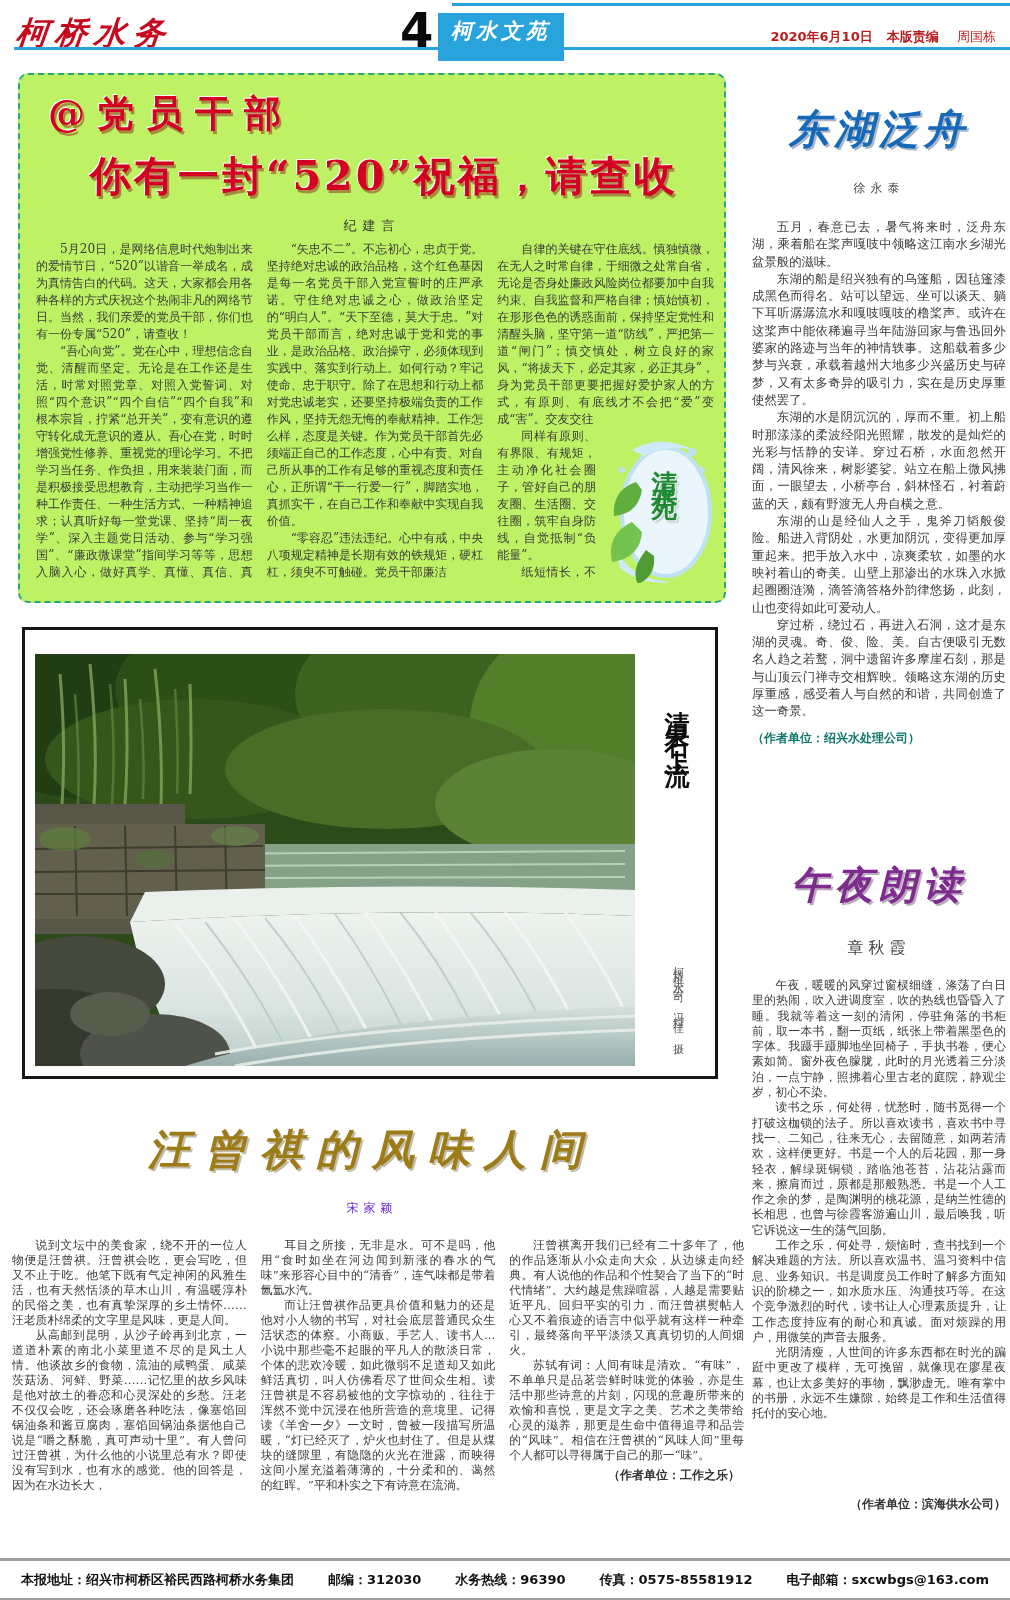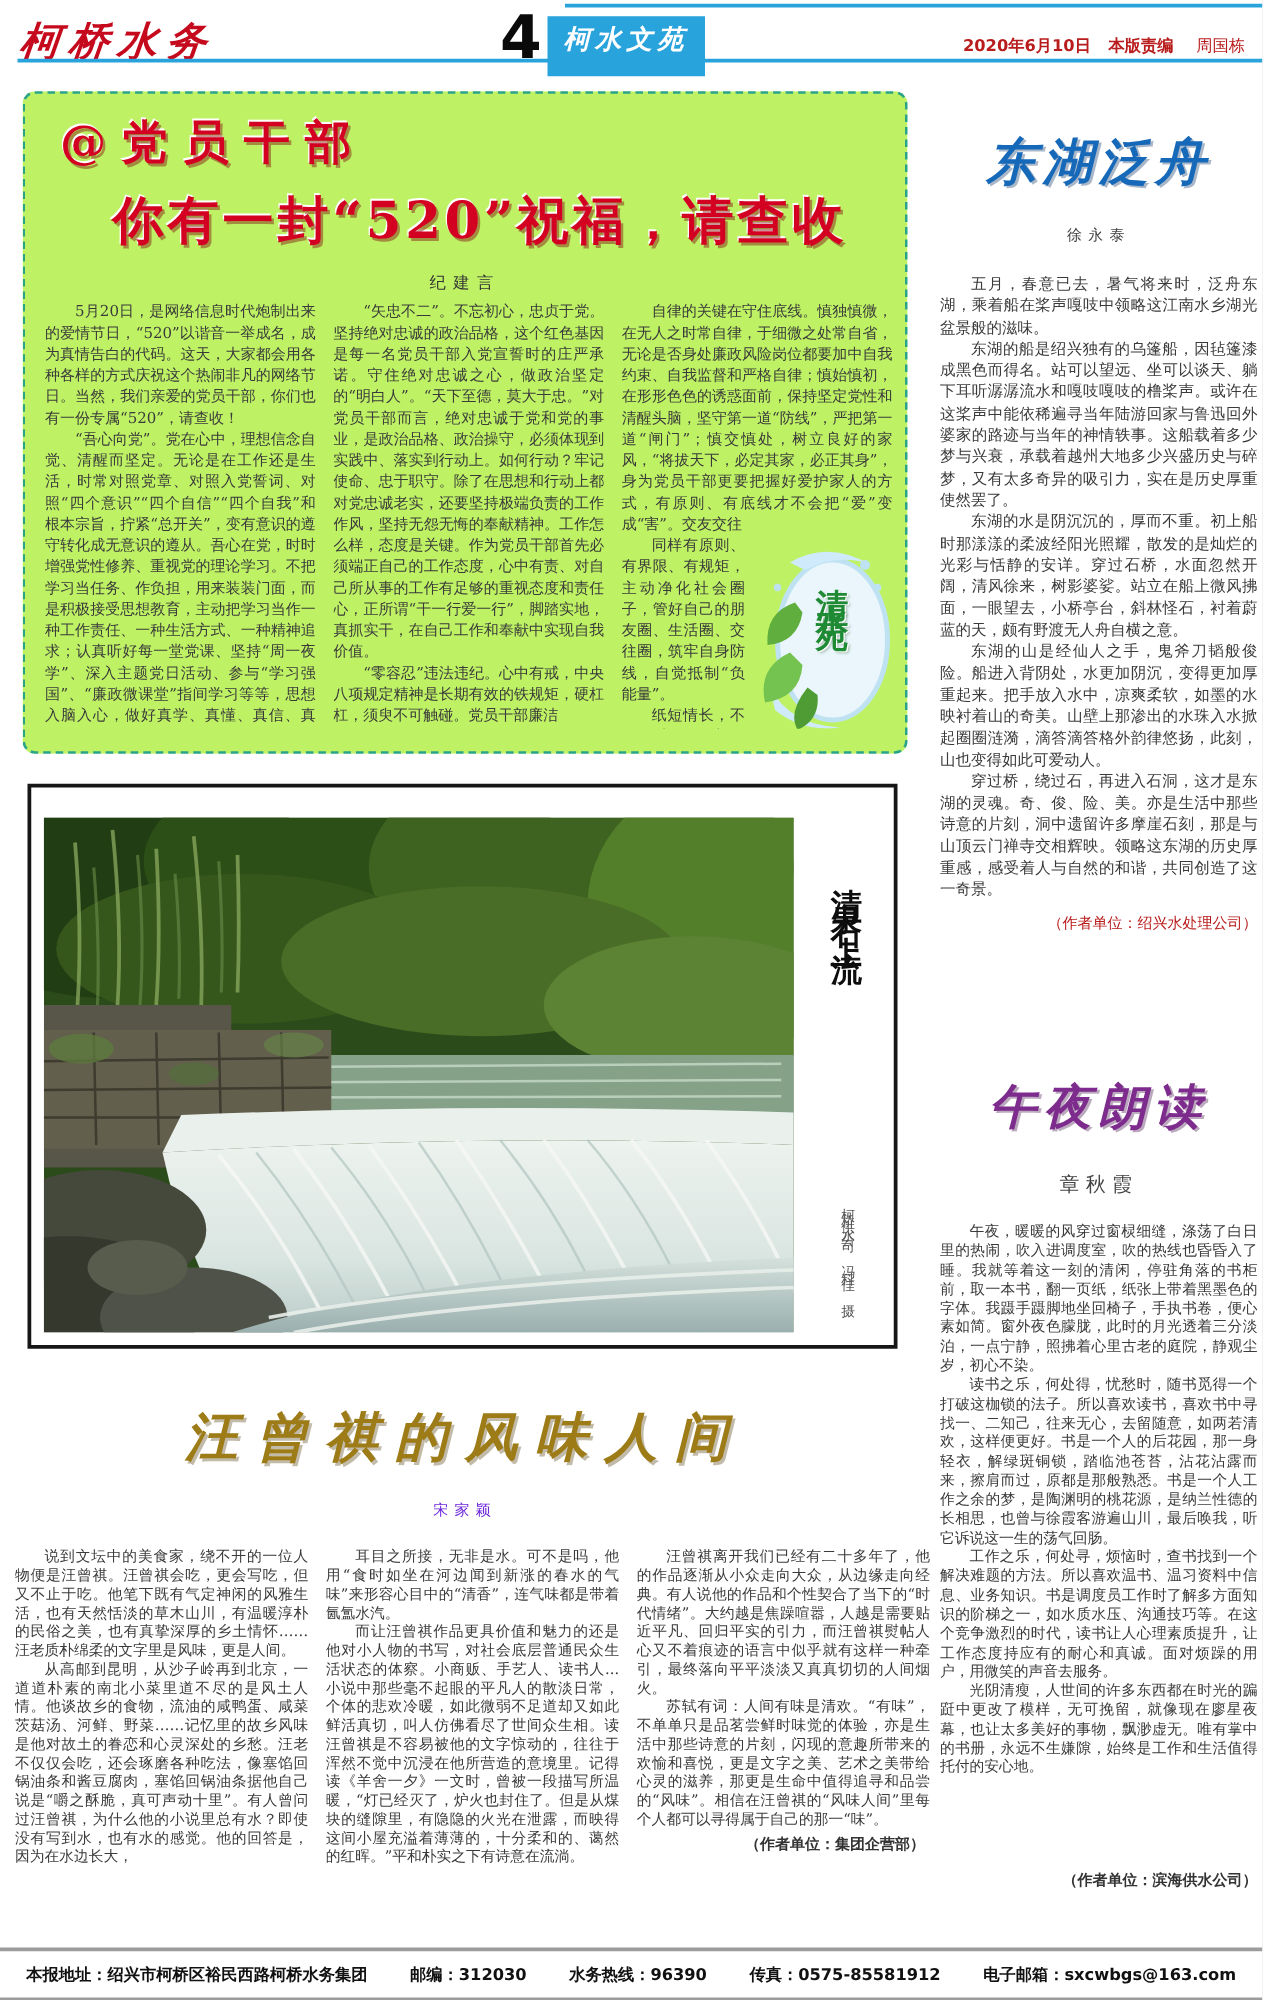--- a/index.html
+++ b/index.html
@@ -111,22 +111,22 @@
     font-size:40px; font-weight:900; font-style:italic; color:#1669b8; letter-spacing:5px;
     text-shadow:2px 2px 0 rgba(10,50,100,.35), -1px -1px 0 #fff;
     font-family:"DejaVu Serif",serif;
   }
   .dh-author { position:absolute; left:752px; top:180px; width:254px; text-align:center;
     font-size:12px; letter-spacing:5px; color:#444; }
   .dh-body {
     position:absolute; left:752px; top:218px; width:254px; height:508px; overflow:hidden;
   }
   .dh-body .para { font-size:12.4px; line-height:17.3px; }
-  .dh-attr { position:absolute; left:752px; top:730px; width:254px; text-align:right;
-    font-size:12px; font-weight:normal; color:#b91c1c; }
+  .dh-attr { position:absolute; left:752px; top:730px; width:254px; text-align:left;
+    font-size:12px; font-weight:bold; color:#0f766e; }
 
   .mn-title {
     position:absolute; left:752px; top:860px; width:254px; text-align:center;
     font-size:38px; font-weight:900; font-style:italic; color:#7d2b8c; letter-spacing:6px;
     text-shadow:2px 2px 0 rgba(60,10,70,.35), -1px -1px 0 #fff;
     font-family:"DejaVu Serif",serif;
   }
   .mn-author { position:absolute; left:752px; top:938px; width:254px; text-align:center;
     font-size:16px; letter-spacing:5px; color:#444; }
   .mn-body {
@@ -294,32 +294,32 @@
       <p class="para">说到文坛中的美食家，绕不开的一位人物便是汪曾祺。汪曾祺会吃，更会写吃，但又不止于吃。他笔下既有气定神闲的风雅生活，也有天然恬淡的草木山川，有温暖淳朴的民俗之美，也有真挚深厚的乡土情怀……汪老质朴绵柔的文字里是风味，更是人间。</p>
       <p class="para">从高邮到昆明，从沙子岭再到北京，一道道朴素的南北小菜里道不尽的是风土人情。他谈故乡的食物，流油的咸鸭蛋、咸菜茨菇汤、河鲜、野菜……记忆里的故乡风味是他对故土的眷恋和心灵深处的乡愁。汪老不仅仅会吃，还会琢磨各种吃法，像塞馅回锅油条和酱豆腐肉，塞馅回锅油条据他自己说是“嚼之酥脆，真可声动十里”。有人曾问过汪曾祺，为什么他的小说里总有水？即使没有写到水，也有水的感觉。他的回答是，因为在水边长大，</p>
     </div>
     <div class="col">
       <p class="para">耳目之所接，无非是水。可不是吗，他用“食时如坐在河边闻到新涨的春水的气味”来形容心目中的“清香”，连气味都是带着氤氲水汽。</p>
       <p class="para">而让汪曾祺作品更具价值和魅力的还是他对小人物的书写，对社会底层普通民众生活状态的体察。小商贩、手艺人、读书人...小说中那些毫不起眼的平凡人的散淡日常，个体的悲欢冷暖，如此微弱不足道却又如此鲜活真切，叫人仿佛看尽了世间众生相。读汪曾祺是不容易被他的文字惊动的，往往于浑然不觉中沉浸在他所营造的意境里。记得读《羊舍一夕》一文时，曾被一段描写所温暖，“灯已经灭了，炉火也封住了。但是从煤块的缝隙里，有隐隐的火光在泄露，而映得这间小屋充溢着薄薄的，十分柔和的、蔼然的红晖。”平和朴实之下有诗意在流淌。</p>
     </div>
     <div class="col">
       <p class="para">汪曾祺离开我们已经有二十多年了，他的作品逐渐从小众走向大众，从边缘走向经典。有人说他的作品和个性契合了当下的“时代情绪”。大约越是焦躁喧嚣，人越是需要贴近平凡、回归平实的引力，而汪曾祺熨帖人心又不着痕迹的语言中似乎就有这样一种牵引，最终落向平平淡淡又真真切切的人间烟火。</p>
       <p class="para">苏轼有词：人间有味是清欢。“有味”，不单单只是品茗尝鲜时味觉的体验，亦是生活中那些诗意的片刻，闪现的意趣所带来的欢愉和喜悦，更是文字之美、艺术之美带给心灵的滋养，那更是生命中值得追寻和品尝的“风味”。相信在汪曾祺的“风味人间”里每个人都可以寻得属于自己的那一“味”。</p>
-      <div class="attr">（作者单位：集团企营部）</div>
+      <div class="attr">（作者单位：工作之乐）</div>
     </div>
   </div>
 
   <div class="dh-title">东湖泛舟</div>
   <div class="dh-author">徐永泰</div>
   <div class="dh-body">
     <p class="para">五月，春意已去，暑气将来时，泛舟东湖，乘着船在桨声嘎吱中领略这江南水乡湖光盆景般的滋味。</p>
     <p class="para">东湖的船是绍兴独有的乌篷船，因毡篷漆成黑色而得名。站可以望远、坐可以谈天、躺下耳听潺潺流水和嘎吱嘎吱的橹桨声。或许在这桨声中能依稀遍寻当年陆游回家与鲁迅回外婆家的路迹与当年的神情轶事。这船载着多少梦与兴衰，承载着越州大地多少兴盛历史与碎梦，又有太多奇异的吸引力，实在是历史厚重使然罢了。</p>
     <p class="para">东湖的水是阴沉沉的，厚而不重。初上船时那漾漾的柔波经阳光照耀，散发的是灿烂的光彩与恬静的安详。穿过石桥，水面忽然开阔，清风徐来，树影婆娑。站立在船上微风拂面，一眼望去，小桥亭台，斜林怪石，衬着蔚蓝的天，颇有野渡无人舟自横之意。</p>
     <p class="para">东湖的山是经仙人之手，鬼斧刀韬般俊险。船进入背阴处，水更加阴沉，变得更加厚重起来。把手放入水中，凉爽柔软，如墨的水映衬着山的奇美。山壁上那渗出的水珠入水掀起圈圈涟漪，滴答滴答格外韵律悠扬，此刻，山也变得如此可爱动人。</p>
-    <p class="para">穿过桥，绕过石，再进入石洞，这才是东湖的灵魂。奇、俊、险、美。亦是生活中那些诗意的片刻，洞中遗留许多摩崖石刻，那是与山顶云门禅寺交相辉映。领略这东湖的历史厚重感，感受着人与自然的和谐，共同创造了这一奇景。</p>
+    <p class="para">穿过桥，绕过石，再进入石洞，这才是东湖的灵魂。奇、俊、险、美。自古便吸引无数名人趋之若鹜，洞中遗留许多摩崖石刻，那是与山顶云门禅寺交相辉映。领略这东湖的历史厚重感，感受着人与自然的和谐，共同创造了这一奇景。</p>
   </div>
   <div class="dh-attr">（作者单位：绍兴水处理公司）</div>
 
   <div class="mn-title">午夜朗读</div>
   <div class="mn-author">章秋霞</div>
   <div class="mn-body">
     <p class="para">午夜，暖暖的风穿过窗棂细缝，涤荡了白日里的热闹，吹入进调度室，吹的热线也昏昏入了睡。我就等着这一刻的清闲，停驻角落的书柜前，取一本书，翻一页纸，纸张上带着黑墨色的字体。我蹑手蹑脚地坐回椅子，手执书卷，便心素如简。窗外夜色朦胧，此时的月光透着三分淡泊，一点宁静，照拂着心里古老的庭院，静观尘岁，初心不染。</p>
     <p class="para">读书之乐，何处得，忧愁时，随书觅得一个打破这枷锁的法子。所以喜欢读书，喜欢书中寻找一、二知己，往来无心，去留随意，如两若清欢，这样便更好。书是一个人的后花园，那一身轻衣，解绿斑铜锁，踏临池苍苔，沾花沾露而来，擦肩而过，原都是那般熟悉。书是一个人工作之余的梦，是陶渊明的桃花源，是纳兰性德的长相思，也曾与徐霞客游遍山川，最后唤我，听它诉说这一生的荡气回肠。</p>
     <p class="para">工作之乐，何处寻，烦恼时，查书找到一个解决难题的方法。所以喜欢温书、温习资料中信息、业务知识。书是调度员工作时了解多方面知识的阶梯之一，如水质水压、沟通技巧等。在这个竞争激烈的时代，读书让人心理素质提升，让工作态度持应有的耐心和真诚。面对烦躁的用户，用微笑的声音去服务。</p>
     <p class="para">光阴清瘦，人世间的许多东西都在时光的蹁跹中更改了模样，无可挽留，就像现在廖星夜幕，也让太多美好的事物，飘渺虚无。唯有掌中的书册，永远不生嫌隙，始终是工作和生活值得托付的安心地。</p>

